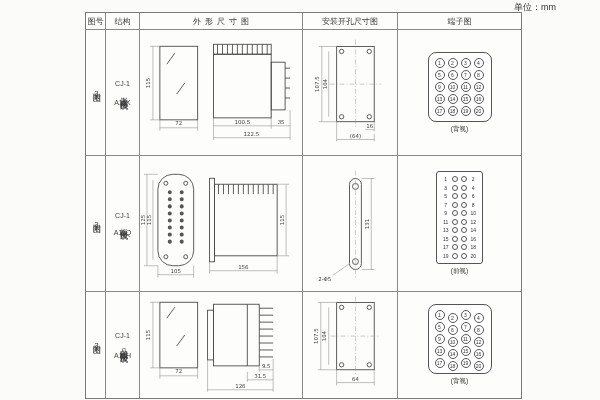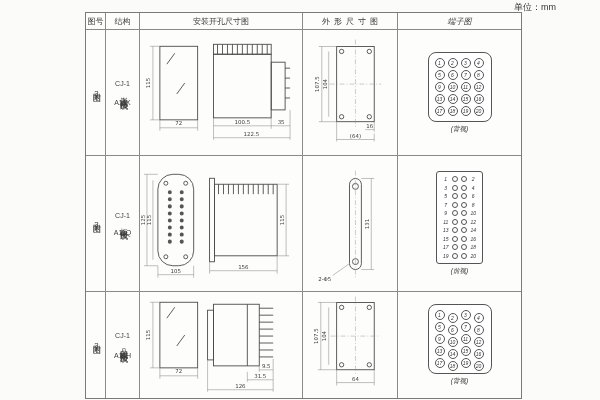--- a/index.html
+++ b/index.html
@@ -18,21 +18,21 @@
     display:grid;
     grid-template-columns:20px 34px 163px 95px 123px;
     grid-template-rows:17px 126px 136px 106px;
     border:1px solid #7a7a7a; background:#fdfdfc;
   }
   .cell {
     border-right:1px solid #8a8a8a; border-bottom:1px solid #8a8a8a;
     display:flex; align-items:center; justify-content:center;
     overflow:hidden; position:relative;
   }
-  .cell.lc { border-right:0;font-style:italic; }
+  .cell.lc { border-right:0; }
   .cell.lr { border-bottom:0; }
   .hdr { font-size:8px; white-space:nowrap; }
   .hdr.sp { letter-spacing:4px; padding-left:4px; }
   .vert { writing-mode:vertical-rl; text-orientation:upright; font-size:8px; letter-spacing:1px; }
   .structcell { flex-direction:column; gap:3px; font-size:7.5px; text-align:center; }
   .mono-sm { font-size:7px; }
 
   svg { display:block; }
   .ol { stroke:#4a4a4a; fill:none; stroke-width:0.9; }
   .dl { stroke:#8a8a8a; fill:none; stroke-width:0.55; }
@@ -58,22 +58,22 @@
 </style>
 </head>
 <body>
 
 <div class="unit-label">单位：mm</div>
 
 <div class="tbl">
 
   <div class="cell hdr">图号</div>
   <div class="cell hdr">结构</div>
+  <div class="cell hdr sp">外形尺寸图</div>
   <div class="cell hdr">安装开孔尺寸图</div>
-  <div class="cell hdr sp">外形尺寸图</div>
   <div class="cell hdr lc">端子图</div>
 
   <div class="cell">
     <span class="vert">附图3</span>
   </div>
   <div class="cell structcell">
     <span class="mono-sm">CJ-1</span>
     <span class="vert">嵌入式后接线</span>
     <span class="mono-sm">A11K</span>
   </div>

